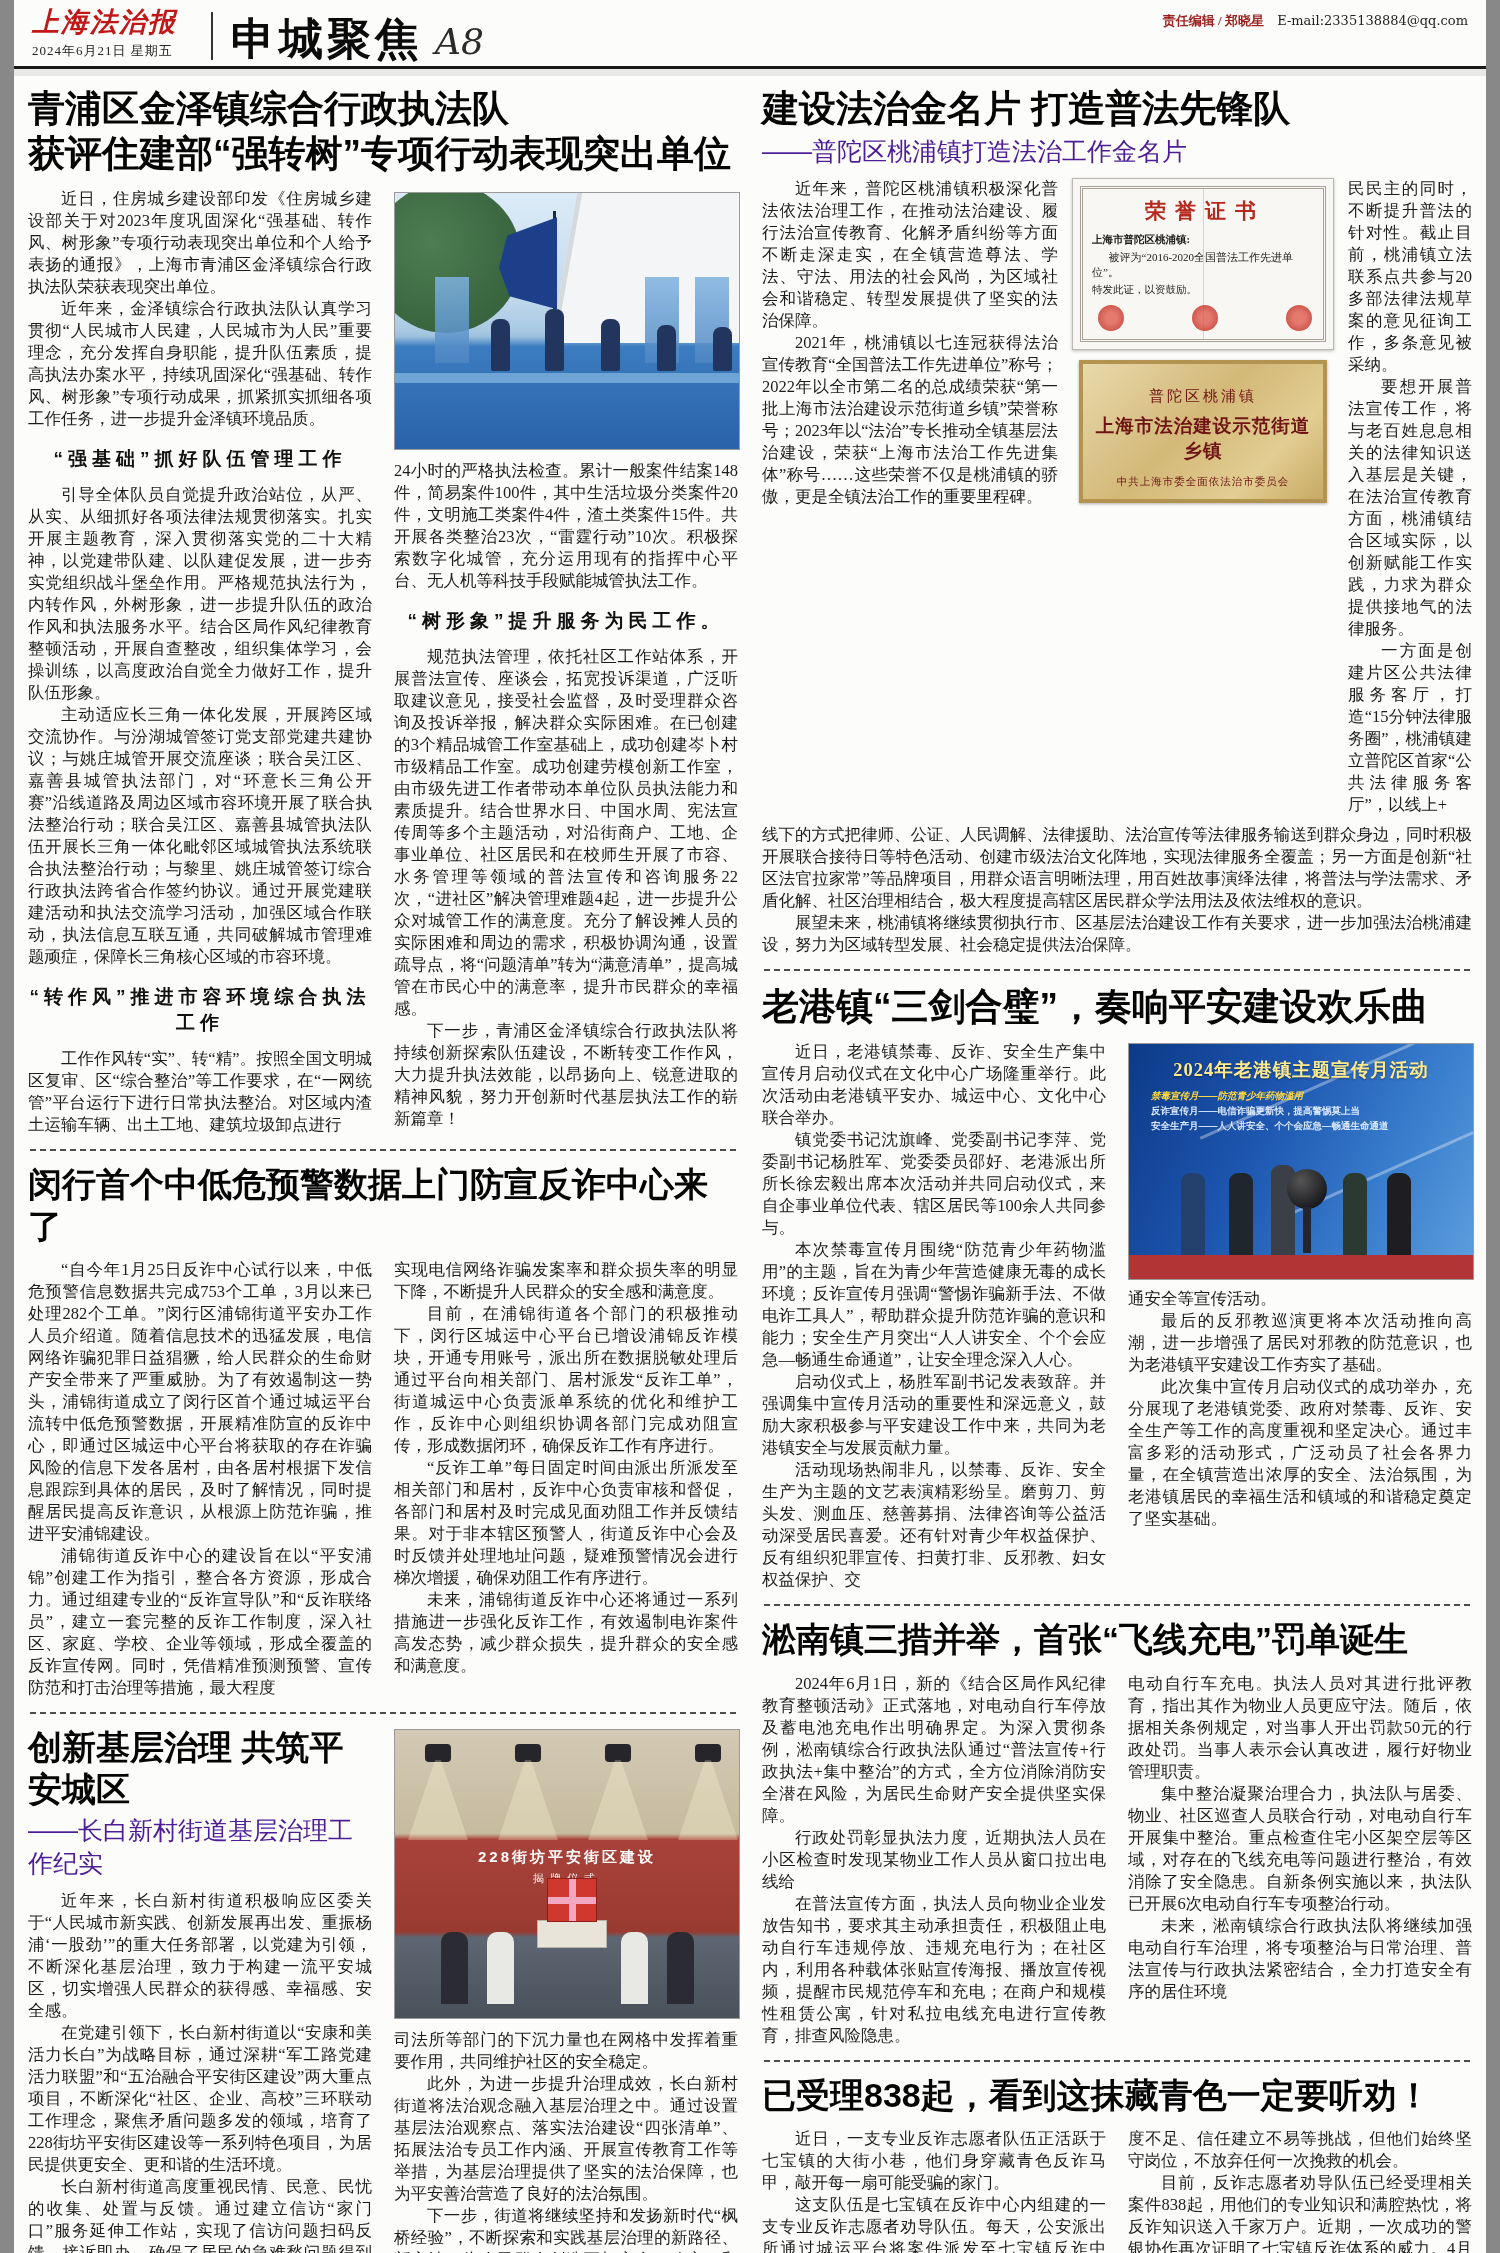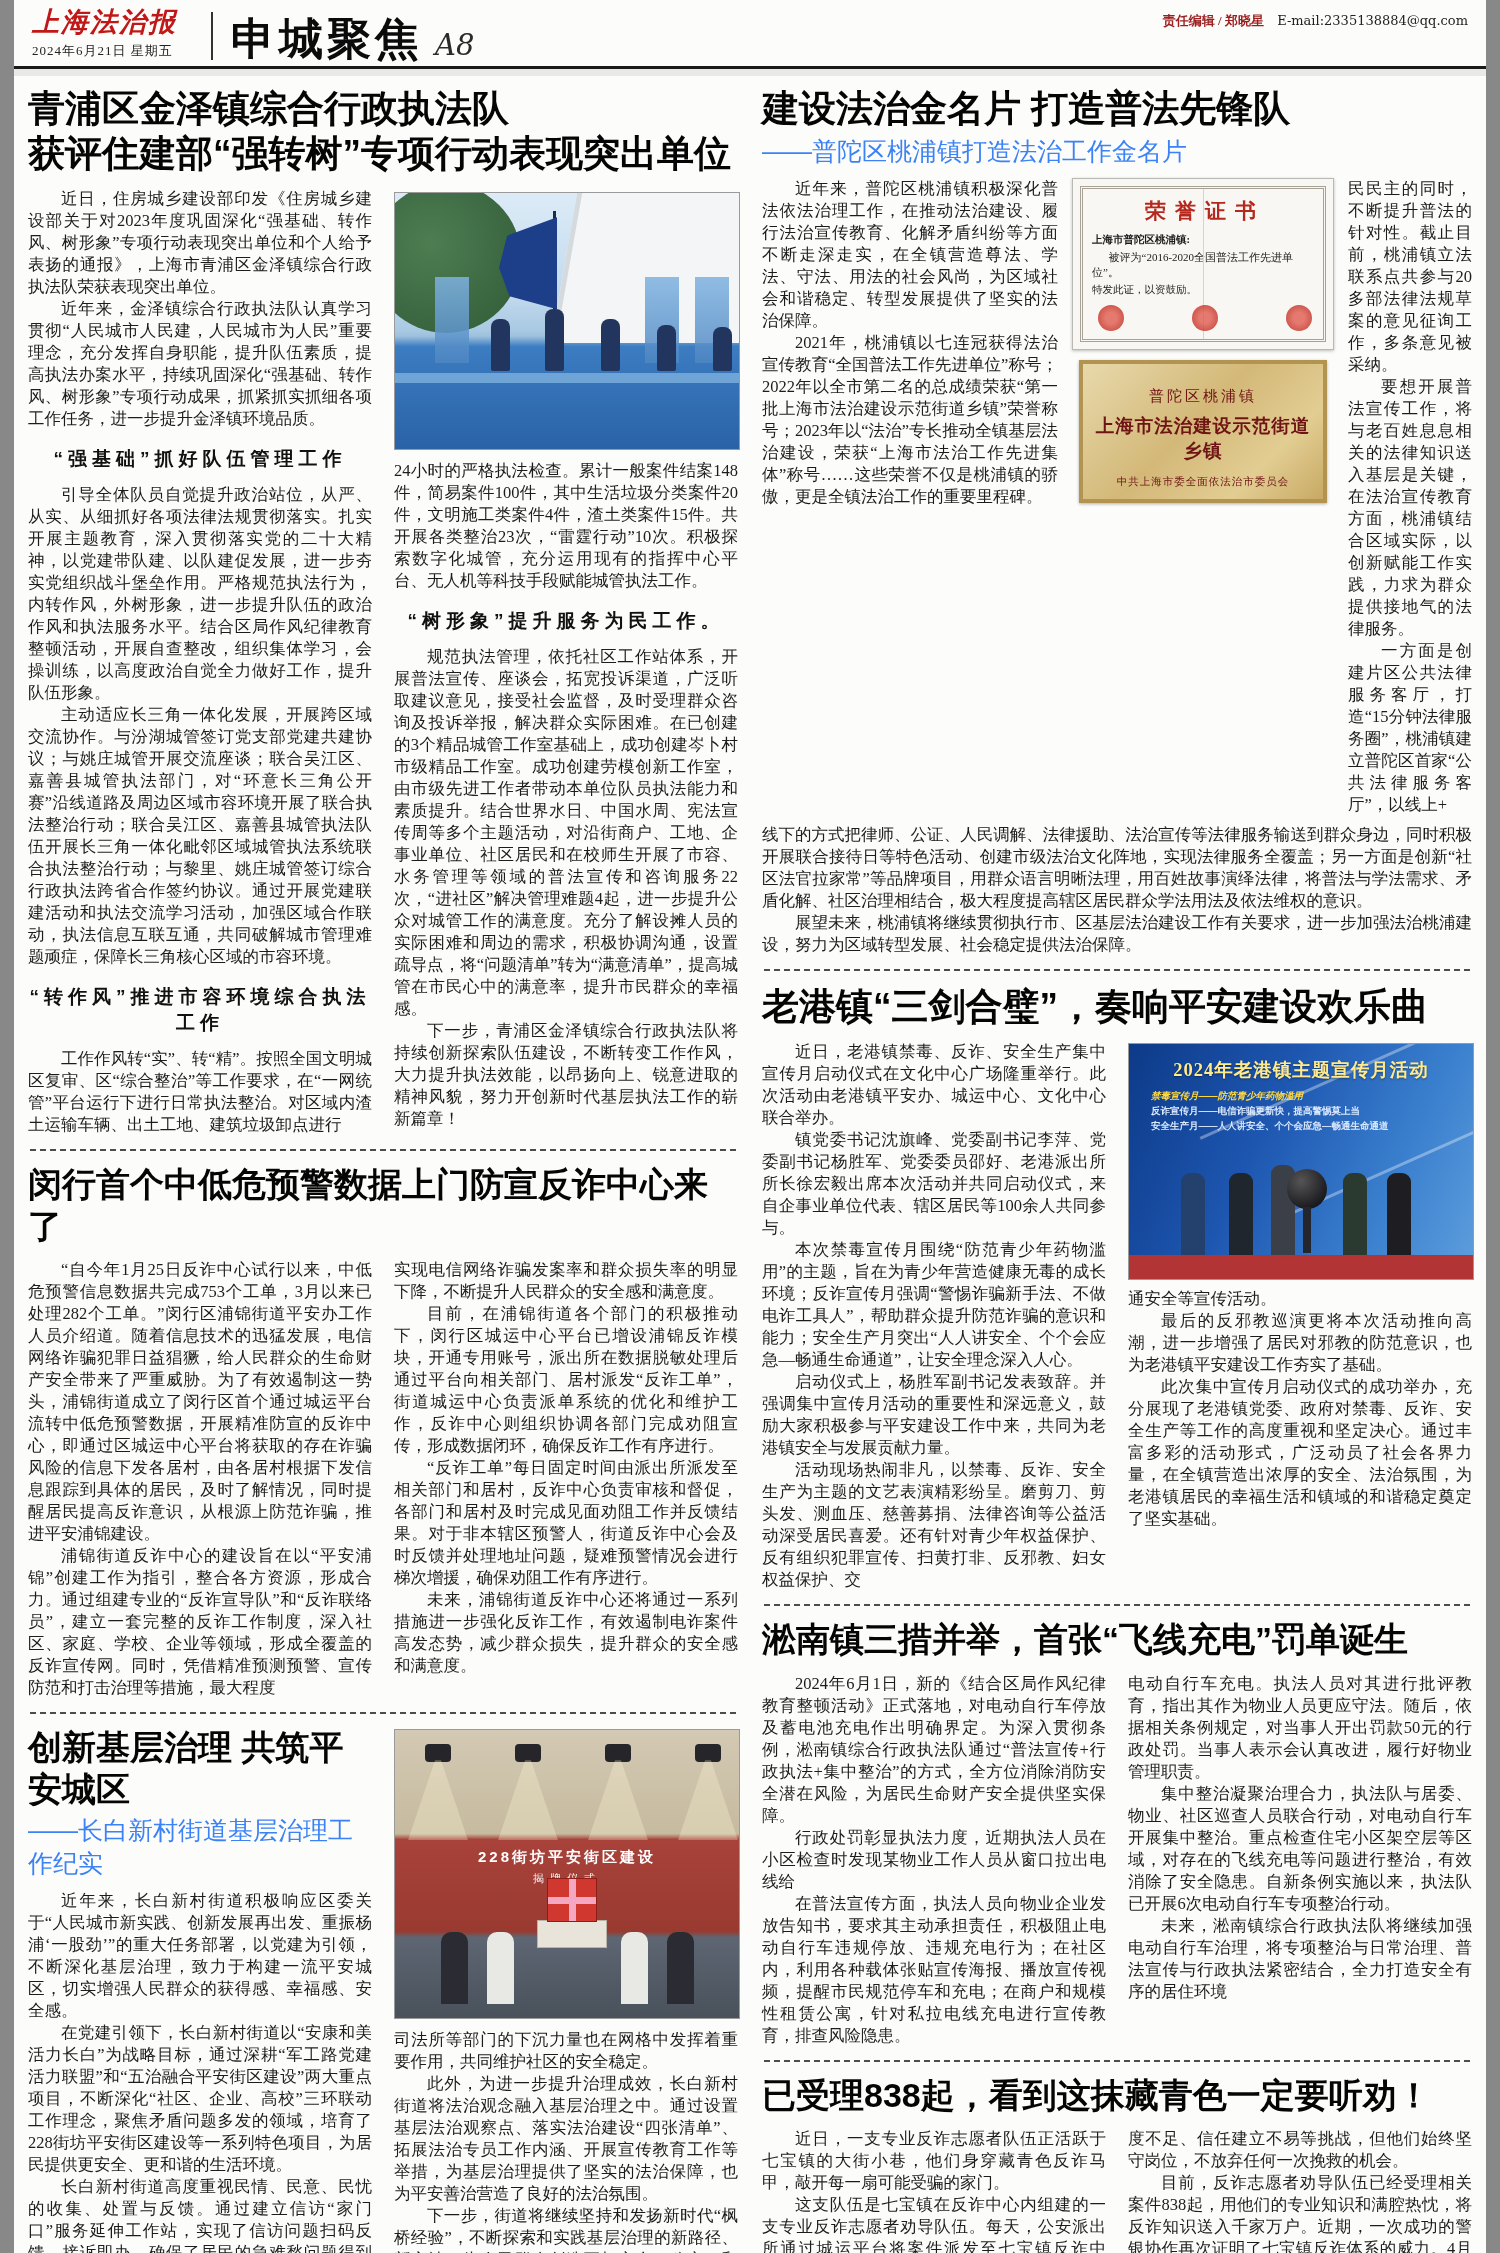--- a/index.html
+++ b/index.html
@@ -7,37 +7,37 @@
         overflow:hidden;font-family:"Liberation Serif",serif;color:#1c1c1c;}
   
   .hdr{display:flex;align-items:flex-end;padding:8px 18px 6px 18px;border-bottom:3px solid #1a1a1a;height:52px;}
   .masthead{display:flex;flex-direction:column;justify-content:flex-end;margin-right:16px;}
   .paper-name{font-family:"Liberation Serif",serif;font-weight:bold;font-style:italic;
               font-size:27px;color:#c01818;letter-spacing:2px;line-height:1;}
   .paper-date{font-size:13px;color:#222;margin-top:6px;letter-spacing:1px;}
   .hdr-div{width:2px;background:#333;height:48px;margin:0 18px;}
   .section-wrap{display:flex;align-items:flex-end;gap:12px;}
   .section-title{font-family:"Liberation Sans",sans-serif;font-weight:900;font-size:44px;line-height:.95;color:#0b0b0b;letter-spacing:4px;}
-  .page-no{font-family:"DejaVu Serif",serif;font-style:italic;font-size:29px;color:#2b2b2b;line-height:1;}
+  .page-no{font-family:"DejaVu Serif",serif;font-style:italic;font-size:36px;color:#2b2b2b;line-height:1;}
   .hdr-right{margin-left:auto;text-align:right;font-size:13px;align-self:flex-start;padding-top:4px;}
   .editor{color:#9c1f1f;font-weight:bold;}
   .email{color:#222;font-family:"DejaVu Serif",serif;margin-left:10px;}
   .gray-band{height:7px;background:#e9e9e7;margin:0 0 10px 0;}
   
   .content{display:flex;gap:24px;padding:0 14px;}
   .half{flex:1;min-width:0;}
   .hsep{border-top:2px dashed #4d4d4d;margin:13px 2px;}
   .cols{display:flex;gap:22px;}
   .col{flex:1;min-width:0;}
   p.t{font-size:16.5px;line-height:22px;text-align:justify;text-indent:2em;margin:0;}
   p.t.cont{text-indent:0;}
   h2.hl{font-family:"Liberation Sans",sans-serif;font-weight:900;color:#050505;margin:0;line-height:1.22;}
   .hl-xl{font-size:37px;}
   .hl-l{font-size:34px;}
-  .hl-sub{font-family:"Liberation Sans",sans-serif;font-weight:400;color:#3b82f6;font-size:25px;margin:4px 0 10px 0;}
+  .hl-sub{font-family:"Liberation Sans",sans-serif;font-weight:400;color:#4c1d95;font-size:25px;margin:4px 0 10px 0;}
   h3.sub{font-family:"Liberation Sans",sans-serif;font-weight:bold;font-size:19px;color:#111;
          text-align:center;letter-spacing:5px;margin:16px 0 12px 0;}
   .art{margin-bottom:2px;}
   
   .photo{position:relative;overflow:hidden;border:1px solid #9a9a9a;}
   
   .qp{width:100%;height:256px;margin:4px 0 10px 0;
       background:linear-gradient(180deg,#dcebf7 0%,#c2daee 40%,#a8c8e2 54%,#9cc0de 56%,#3c7cc0 60%,#2a62a8 100%);}
   .qp-tree{position:absolute;left:-24px;top:-10px;width:150px;height:150px;border-radius:50%;
            background:radial-gradient(circle at 40% 40%,#4e7d52,#2f5a36);}

